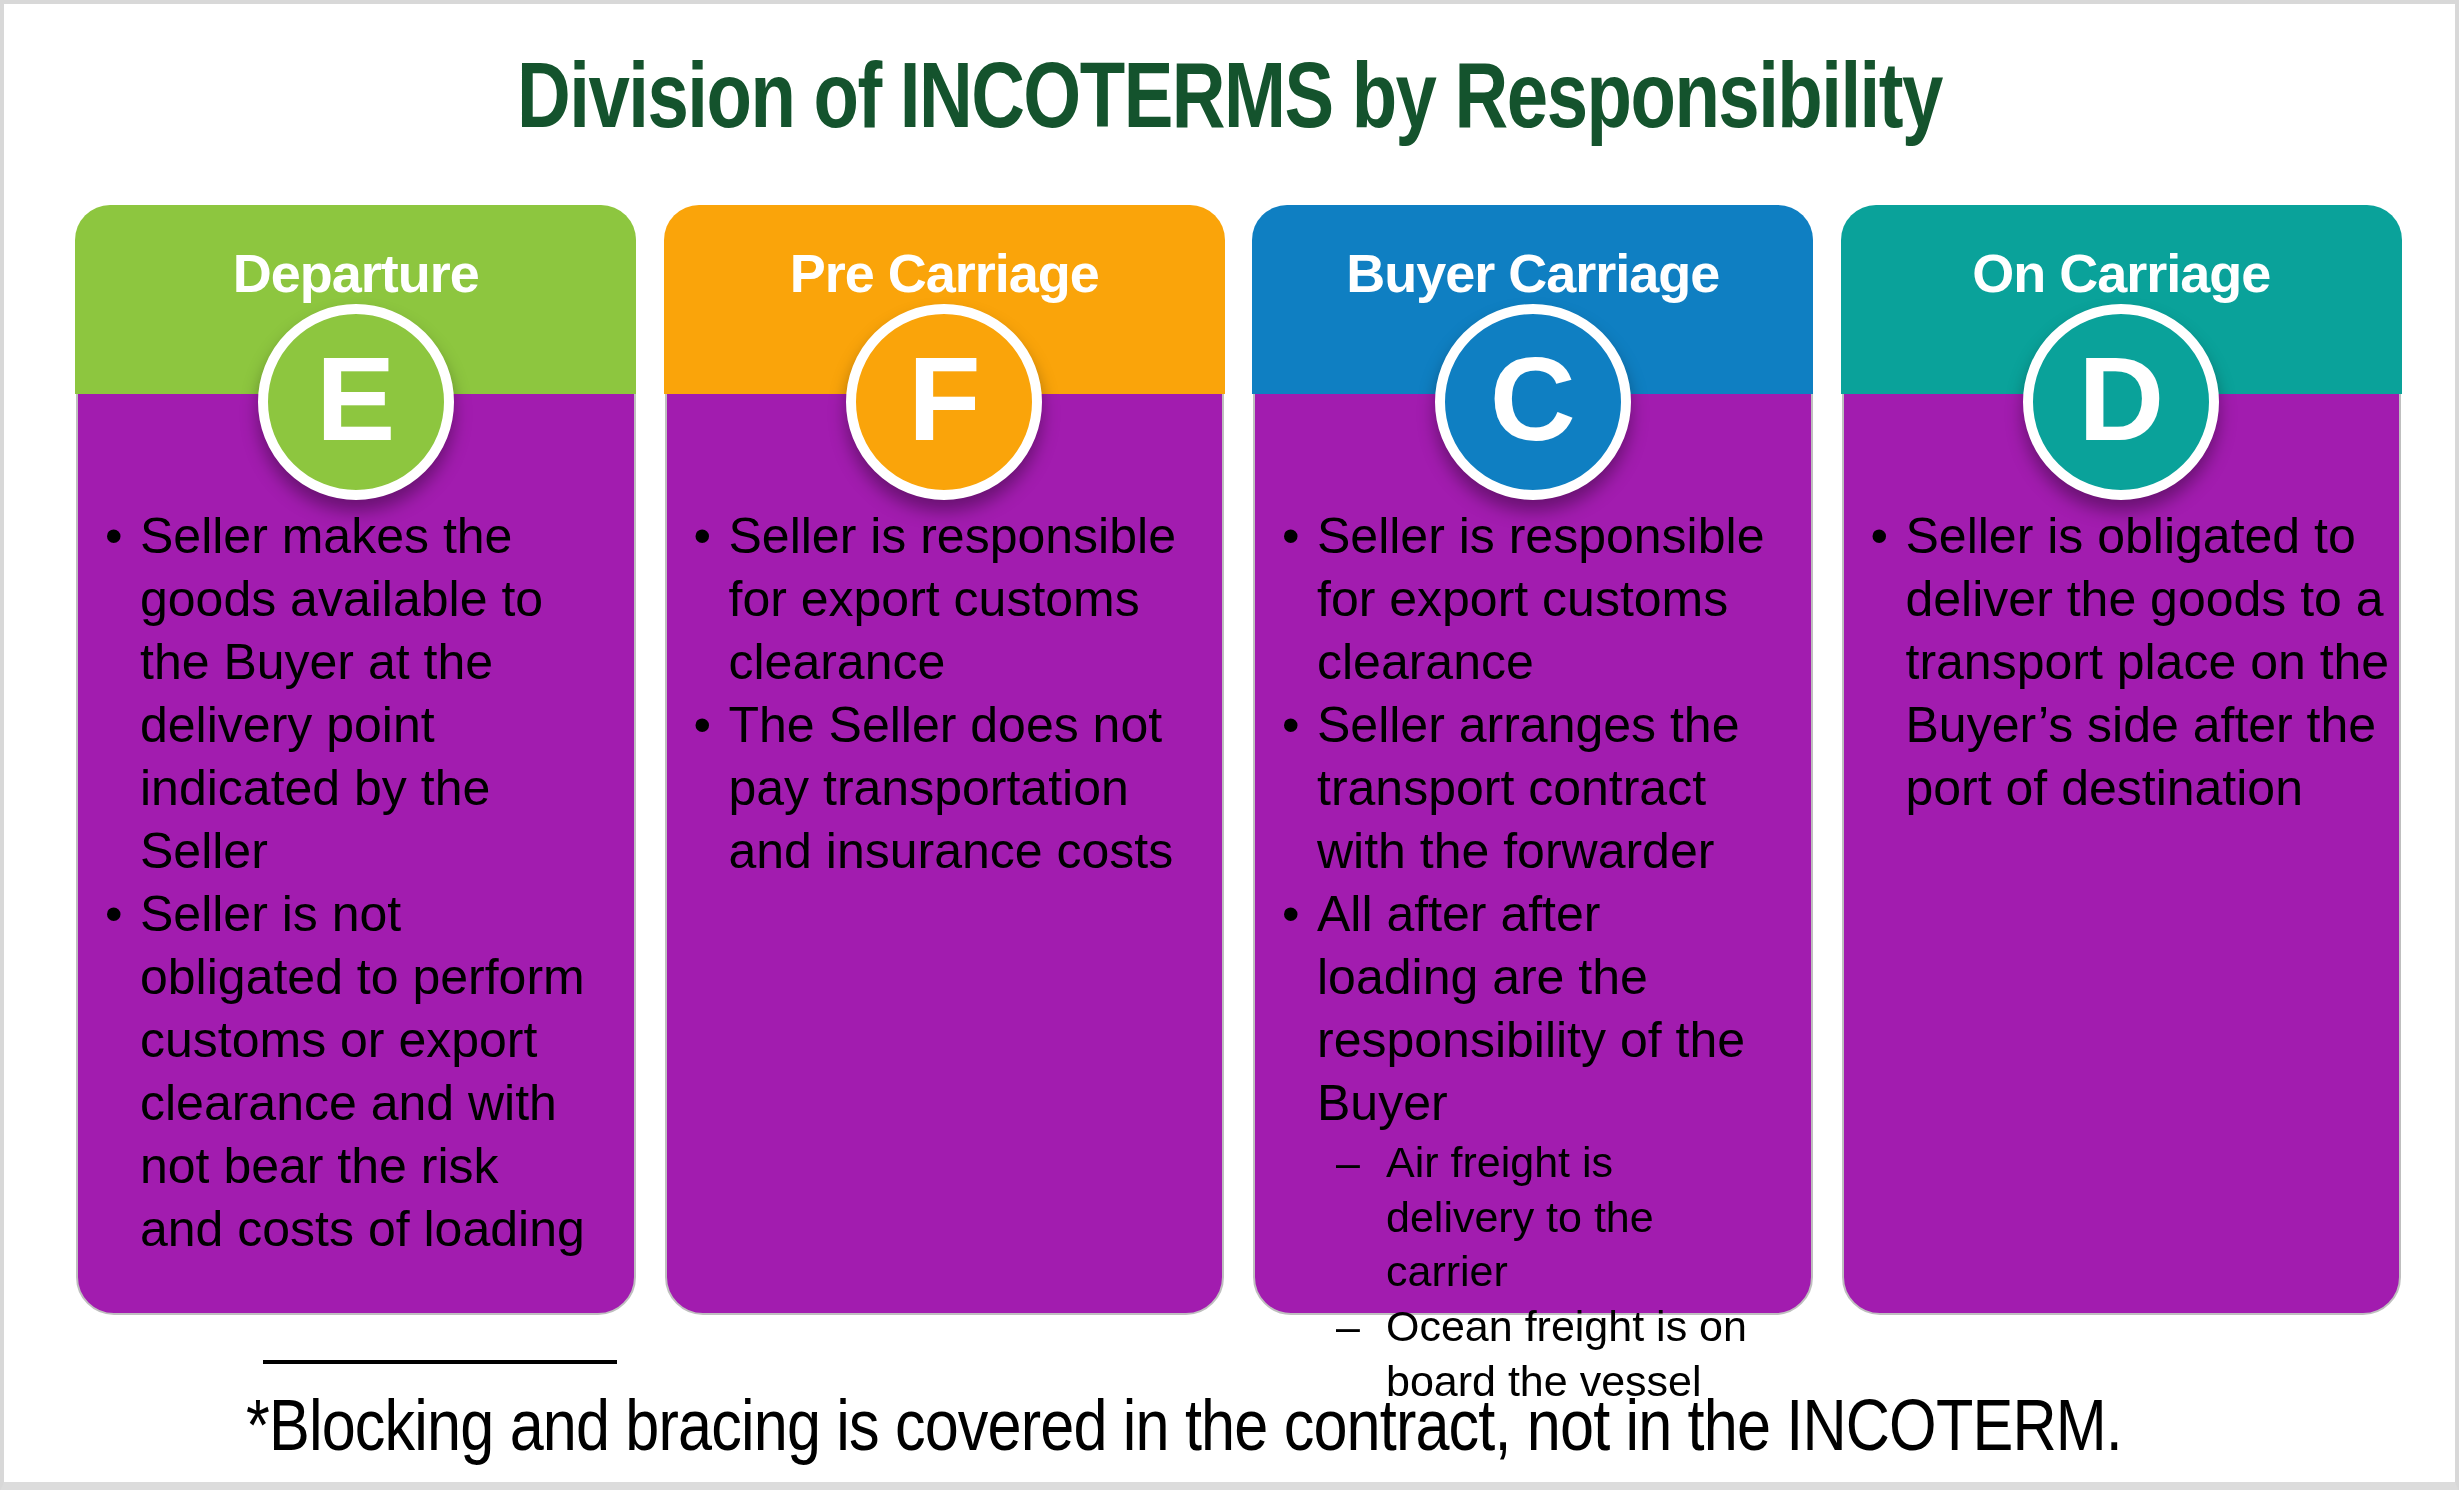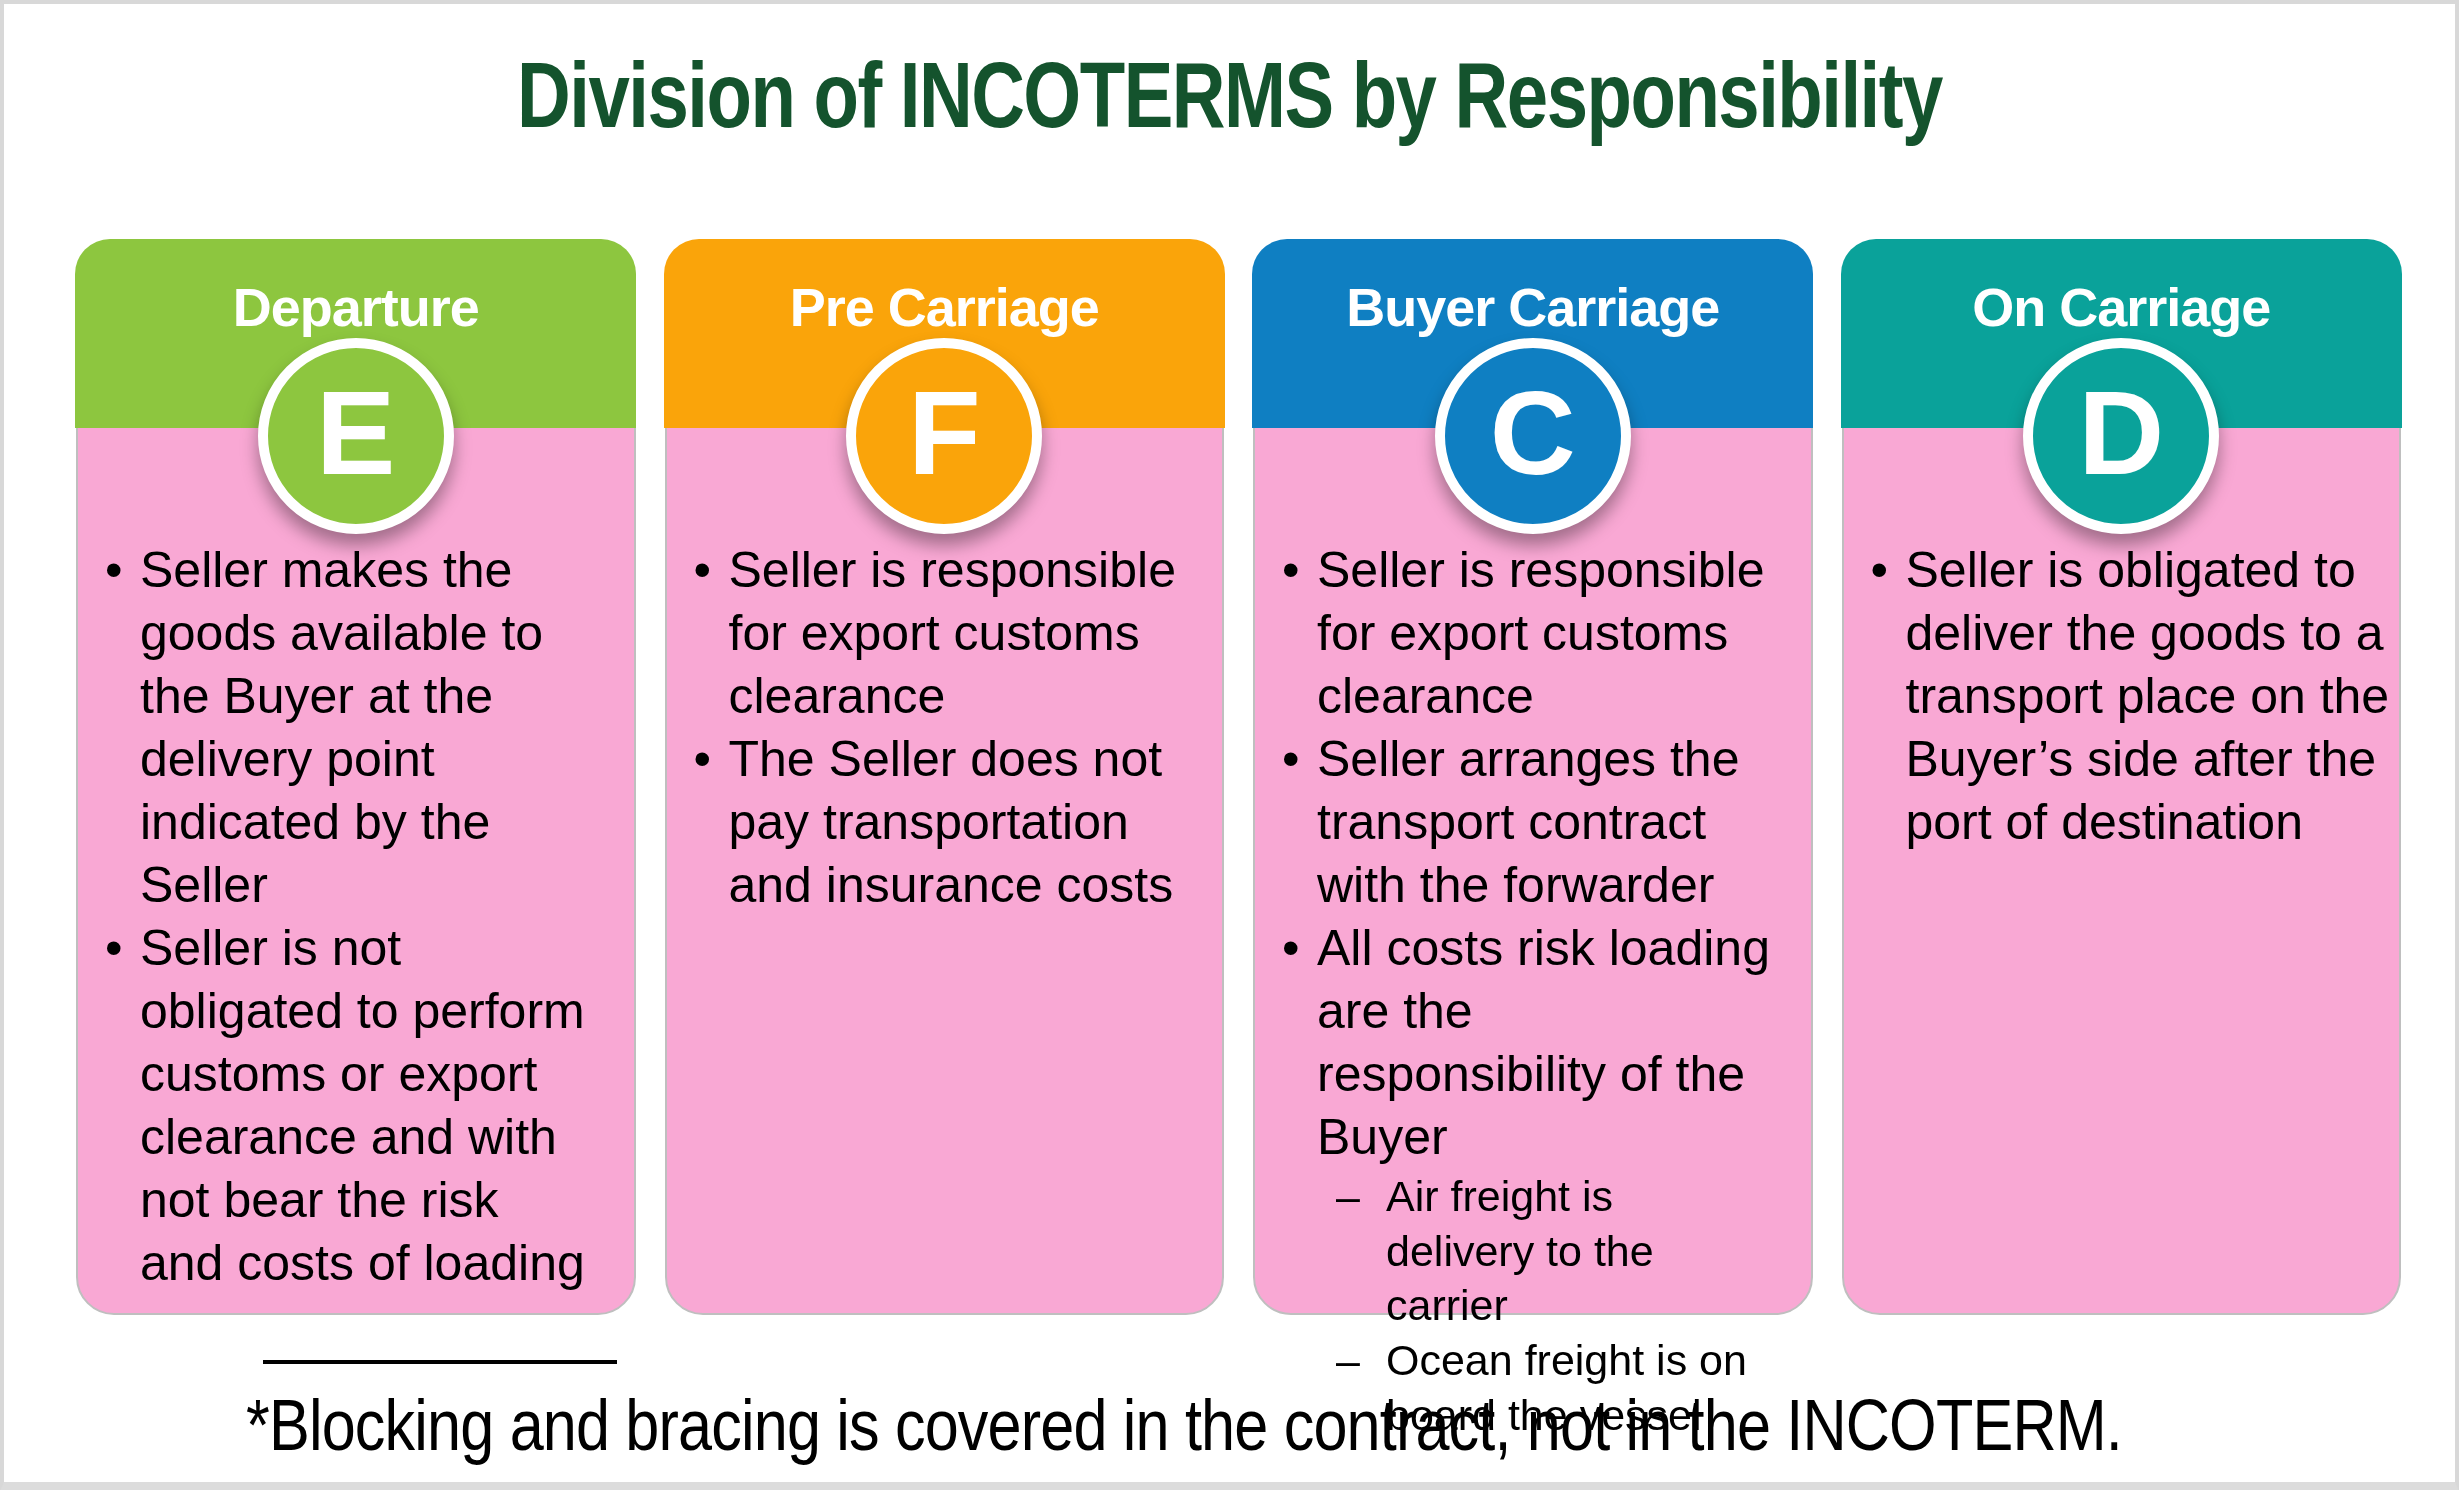--- a/index.html
+++ b/index.html
@@ -17,24 +17,23 @@
     position:absolute;top:38px;left:0;width:100%;
     text-align:center;color:#14532d;
     font-size:93px;font-weight:700;white-space:nowrap;
   }
   .condensed{display:inline-block;transform:scaleX(0.80);transform-origin:center;letter-spacing:-1.9px;}
   .cards{
     position:absolute;left:72px;top:202px;width:2325px;height:1109px;
     display:flex;gap:29px;
   }
   .card{
-    flex:1 1 0;position:relative;background:#f9a8d4;
+    flex:1 1 0;position:relative;background:#a21caf;
     border:2.9px solid #bfbfbf;border-radius:38px;
     box-sizing:border-box;
-    margin-top:34px;
   }
   .card-header{
     height:189px;background:var(--accent);
     border-radius:35px 35px 0 0;
     margin:-2.9px -2.9px 0 -2.9px;
     text-align:center;
   }
   .card-header-label{
     display:inline-block;margin-top:37px;
     color:#fff;font-size:54px;font-weight:700;letter-spacing:-1px;
@@ -135,21 +134,21 @@
         <div class="bullet">
           <span class="marker">•</span>
           <span class="btext">Seller is responsible for export customs clearance</span>
         </div>
         <div class="bullet">
           <span class="marker">•</span>
           <span class="btext">Seller arranges the transport contract with the forwarder</span>
         </div>
         <div class="bullet">
           <span class="marker">•</span>
-          <span class="btext">All costs risk loading are the responsibility of the Buyer</span>
+          <span class="btext">All after after loading are the responsibility of the Buyer</span>
         </div>
         <div class="subbullet">
           <span class="marker">–</span>
           <span class="btext">Air freight is delivery to the carrier</span>
         </div>
         <div class="subbullet">
           <span class="marker">–</span>
           <span class="btext">Ocean freight is on board the vessel</span>
         </div>
       </div>

